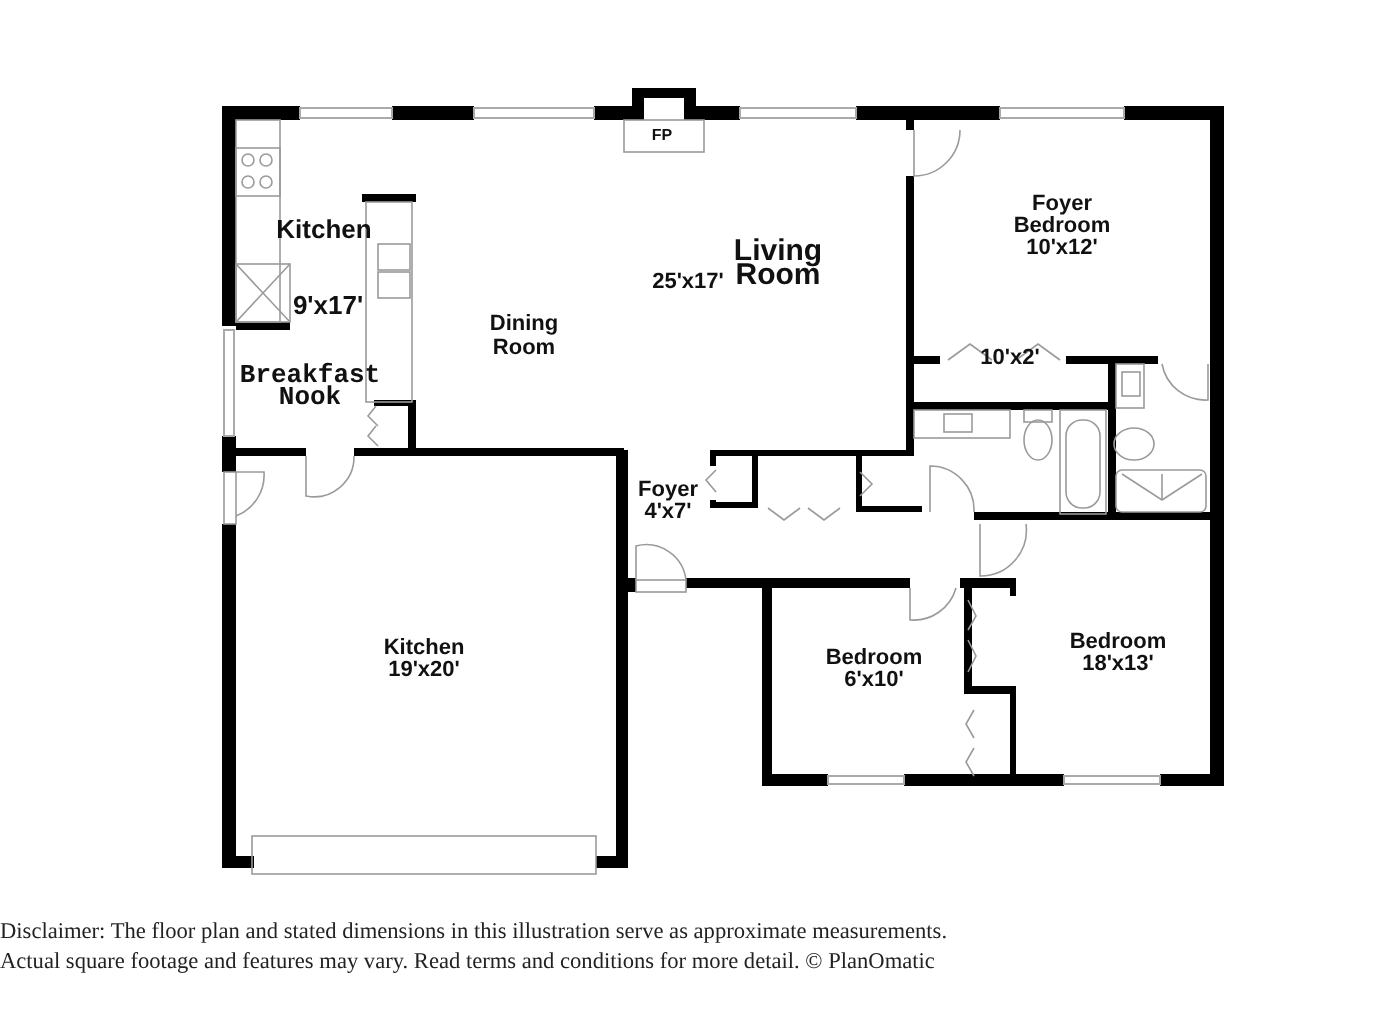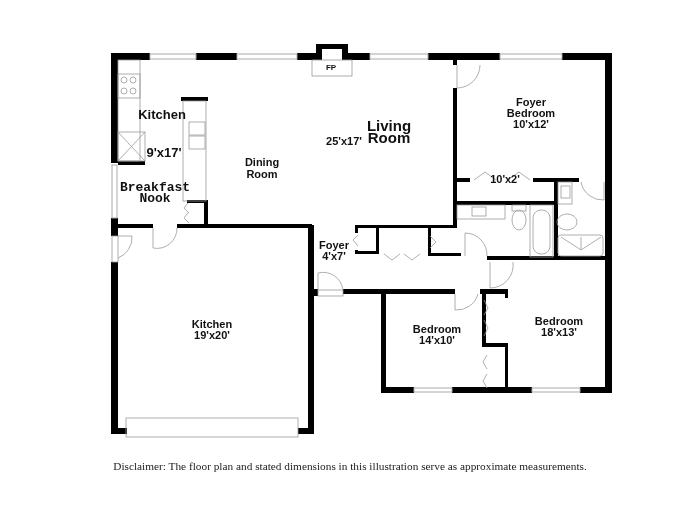--- a/index.html
+++ b/index.html
@@ -2,21 +2,21 @@
 <html><head>
 <meta charset="utf-8">
 <style>
   html, body { margin:0; padding:0; background:#ffffff; }
   body { width:700px; height:509px; position:relative; overflow:hidden; }
   #plan { position:absolute; left:0; top:0; }
   .lbl { position:absolute; font-family:"Liberation Sans", sans-serif; font-weight:bold;
          font-size:13px; line-height:11px; color:#111; text-align:center; white-space:nowrap;
          transform:translateX(-50%); }
   .lbl span { display:block; }
-  #disclaimer { position:absolute; left:0; width:700px; top:459px; text-align:center;
+  #disclaimer { position:absolute; left:0; width:700px; top:459px; 
                 font-family:"Liberation Serif", serif; font-size:11.3px; line-height:14.5px; color:#222; }
   #disclaimer span { display:block; }
 </style>
 </head>
 <body>
 
 <svg id="plan" width="700" height="509" viewBox="0 0 700 509">
   <g fill="#000">
 
     <rect x="111" y="53" width="39" height="7"></rect>
@@ -189,23 +189,24 @@
   <span>4'x7'</span>
 </div>
 
 <div class="lbl" style="left:212px;top:319px;font-size:11px;line-height:11px;">
   <span>Kitchen</span>
   <span>19'x20'</span>
 </div>
 
 <div class="lbl" style="left:437px;top:324px;font-size:11px;line-height:11px;">
   <span>Bedroom</span>
-  <span>14'x10'</span>
+  <span>6'x10'</span>
 </div>
 
 <div class="lbl" style="left:559px;top:316px;font-size:11px;line-height:11px;">
   <span>Bedroom</span>
   <span>18'x13'</span>
 </div>
 
 <div id="disclaimer">
   <span>Disclaimer: The floor plan and stated dimensions in this illustration serve as approximate measurements.</span>
+  <span>Actual square footage and features may vary. Read terms and conditions for more detail. © PlanOmatic</span>
 </div>
 
 </body></html>

